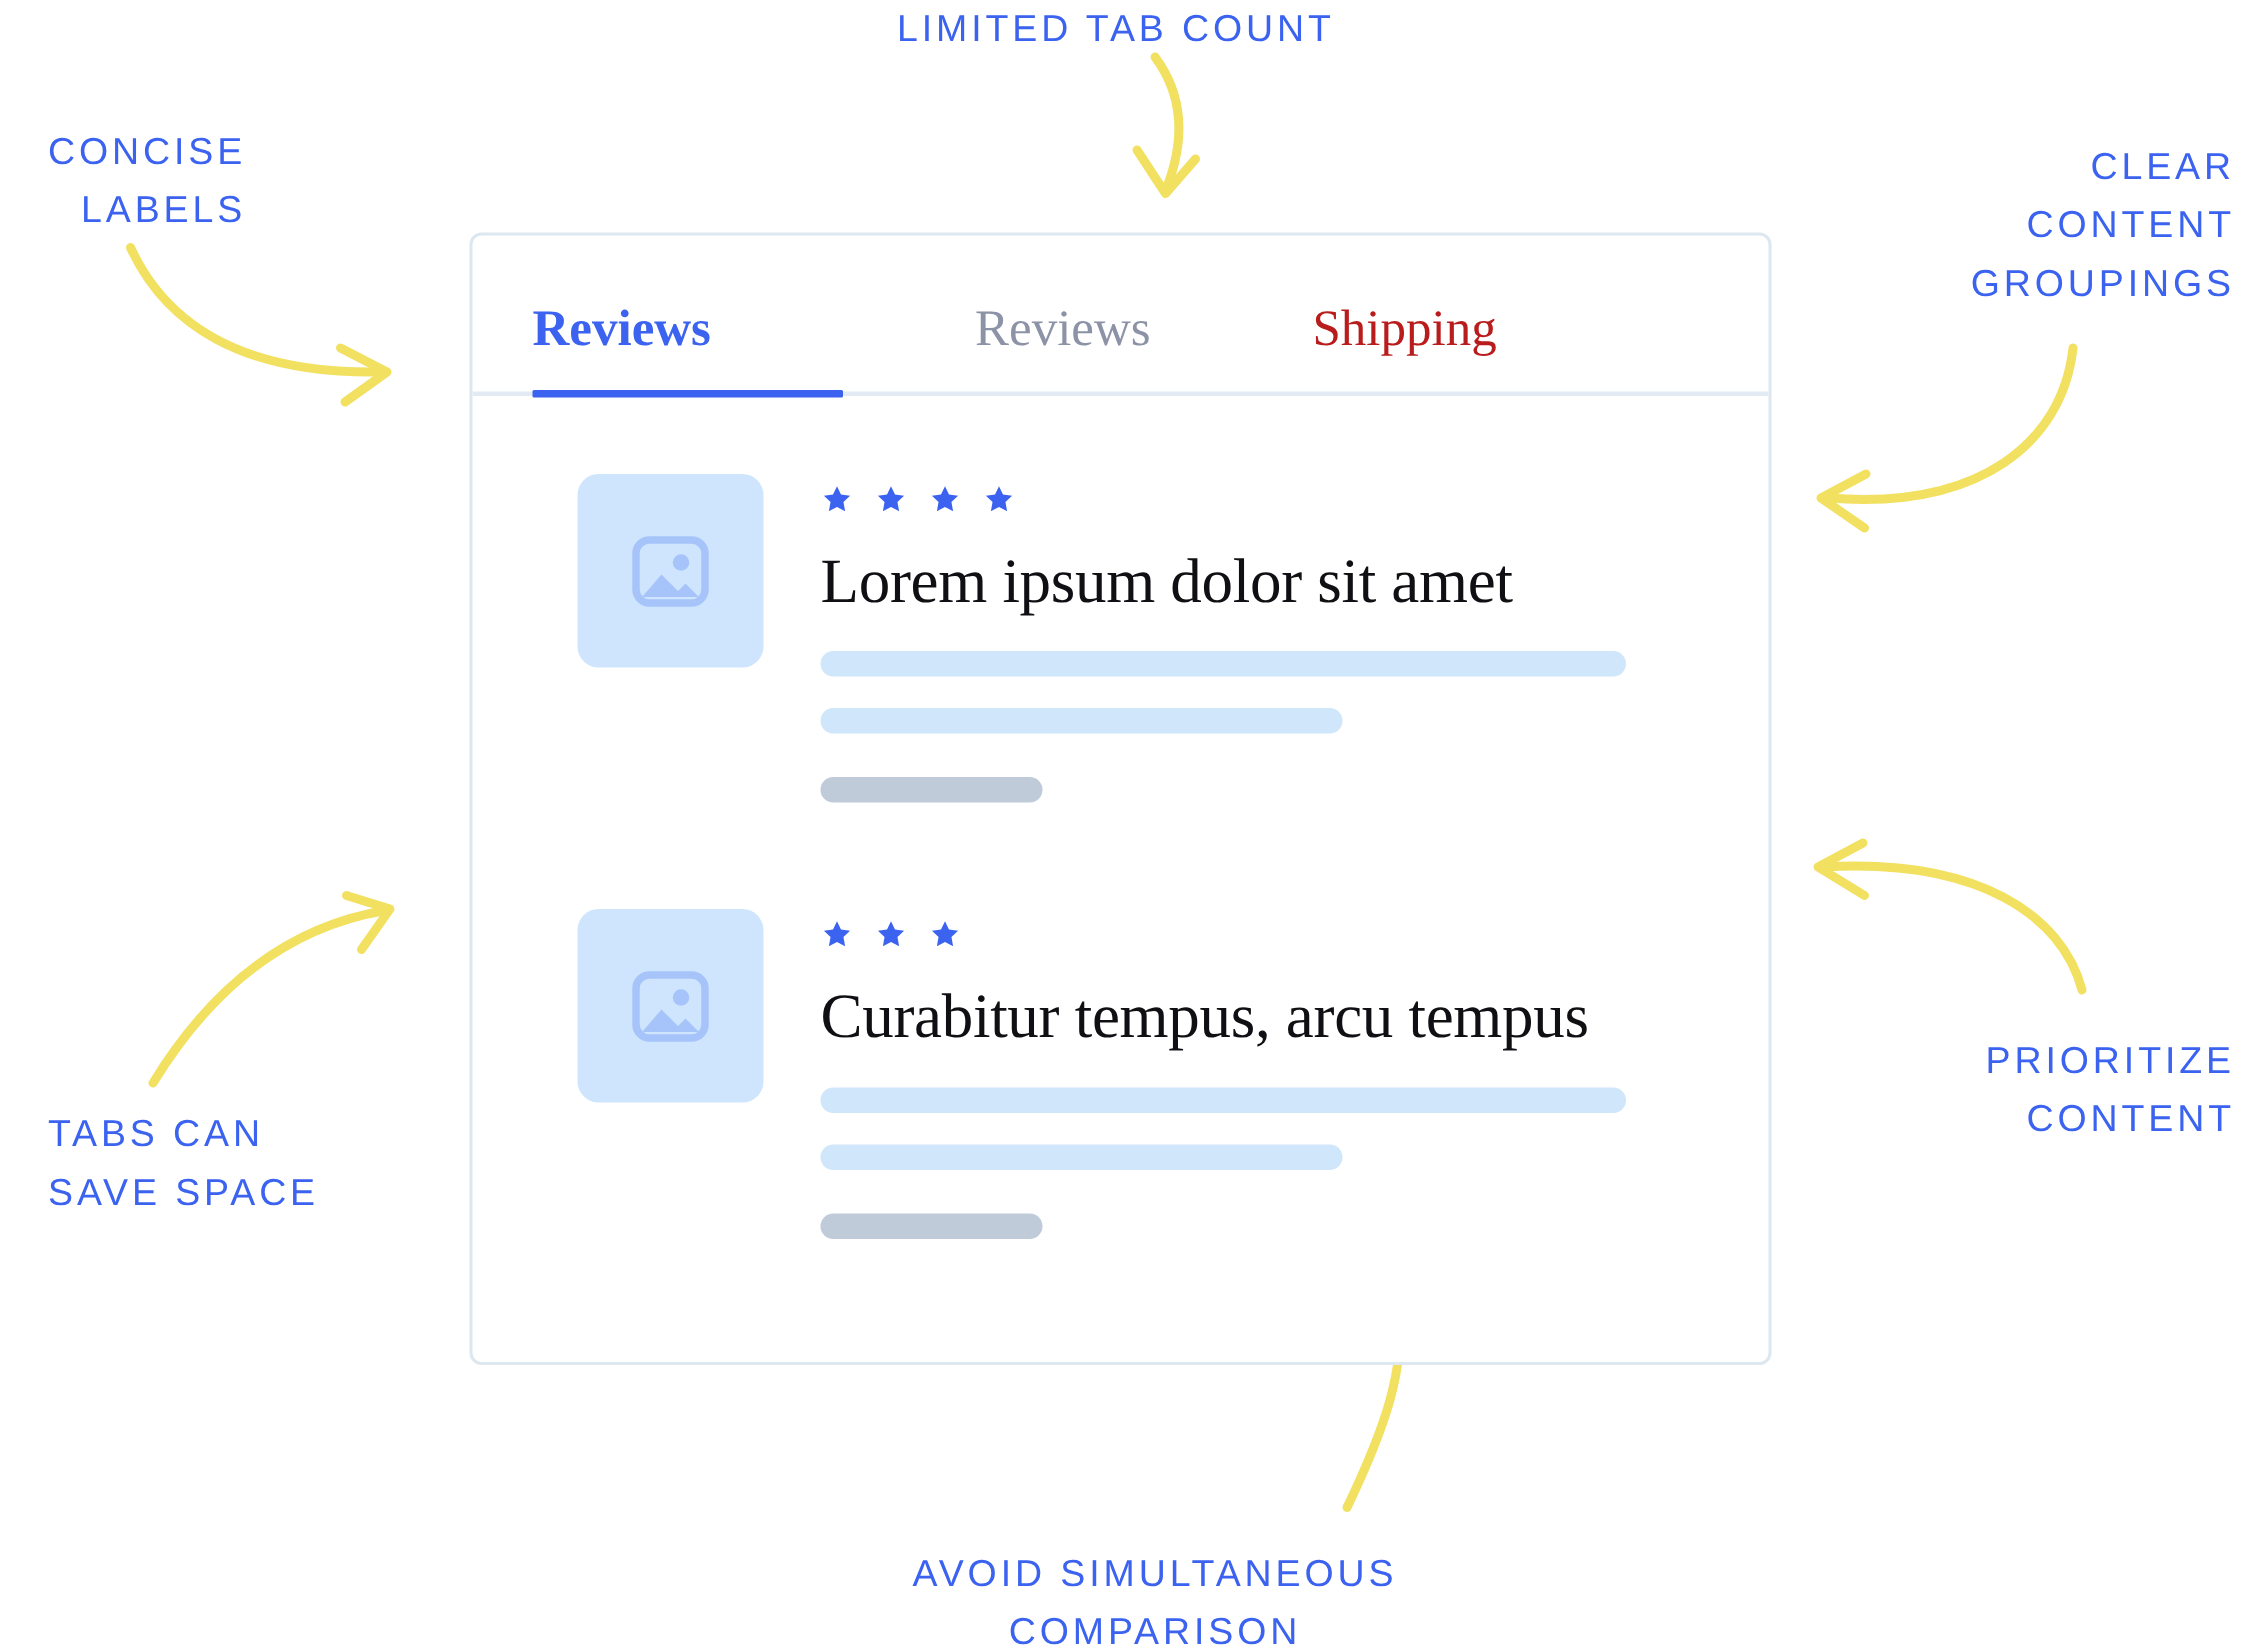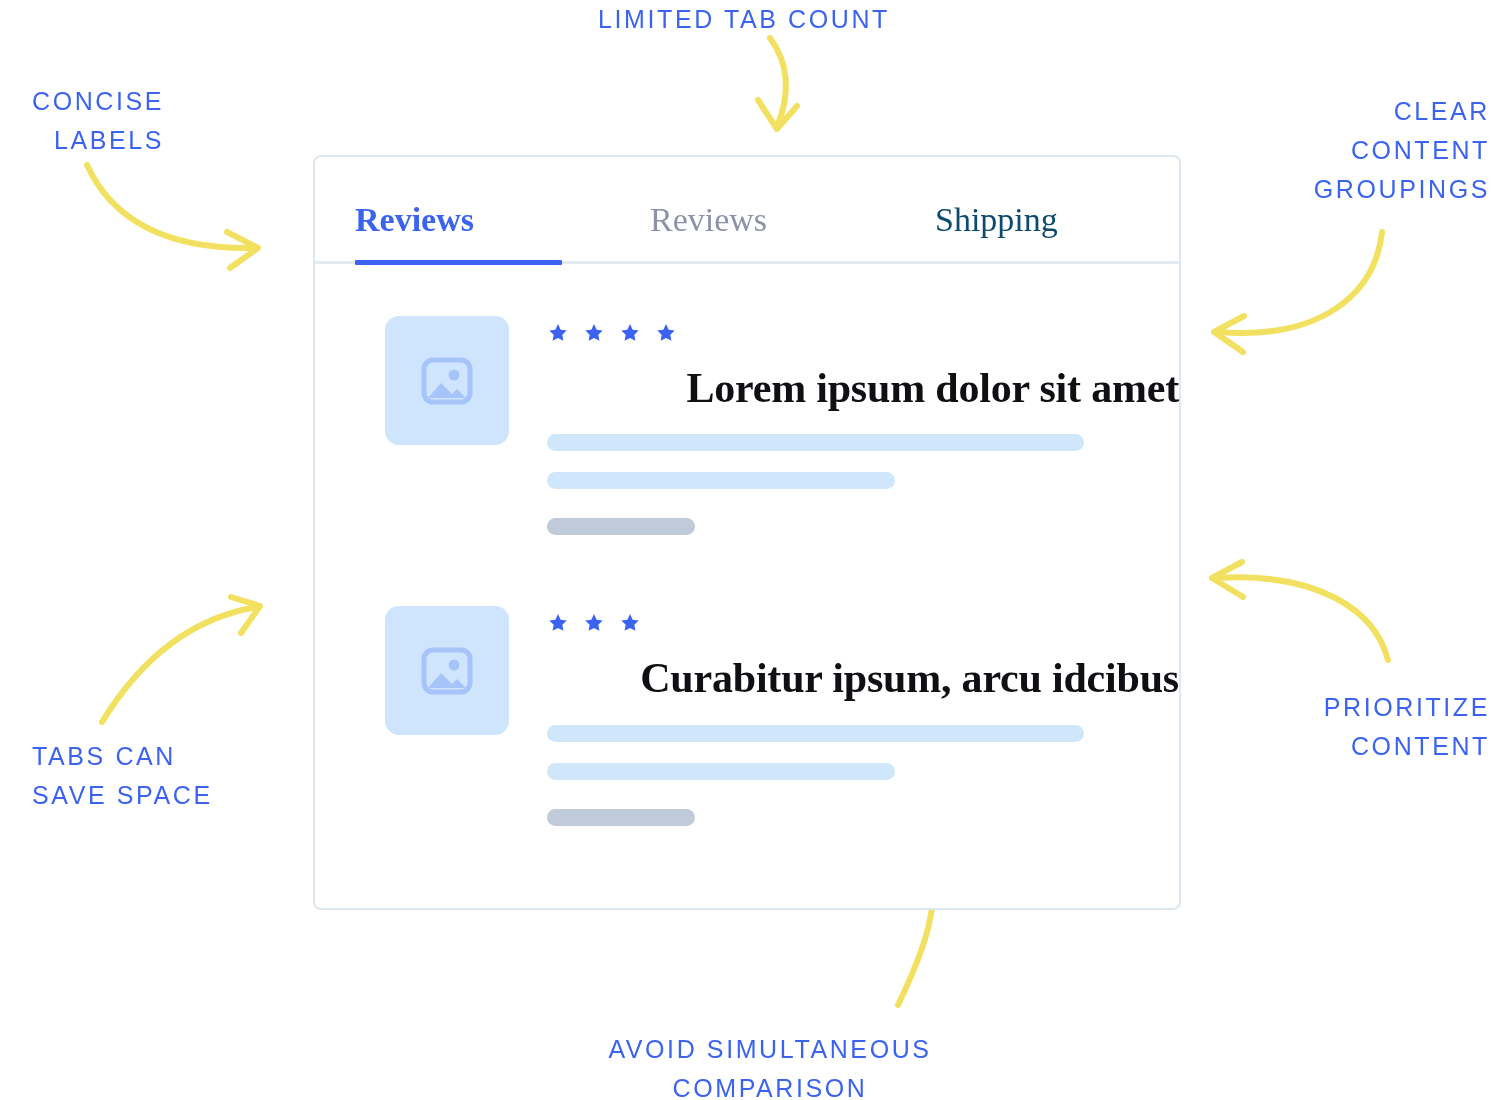--- a/index.html
+++ b/index.html
@@ -76,22 +76,22 @@
     left: 40px;
     color: #3b63f0;
     font-weight: 700;
   }
   .tab-details {
     left: 335px;
     color: #8d93a6;
     font-weight: 400;
   }
   .tab-shipping {
-    left: 620px;
-    color: #0c4a6e;
+    left: 560px;
+    color: #b91c1c;
     font-weight: 400;
   }
   .tab-underline {
     position: absolute;
     left: 40px;
     bottom: -4px;
     width: 207px;
     height: 5px;
     background: #3b63f0;
     border-radius: 1px;
@@ -127,26 +127,25 @@
     display: flex;
     gap: 14px;
     height: 26px;
     align-items: center;
   }
   .star { display: block; }
 
   .review-title {
     font-family: "Liberation Serif", serif;
     font-size: 42px;
-    font-weight: 700;
+    font-weight: 400;
     color: #101014;
     margin: 18px 0 0 0;
     line-height: 1.15;
     letter-spacing: -0.2px;
-    text-align: right;
   }
 
   .bars { margin-top: 22px; }
   .bar {
     height: 17px;
     border-radius: 9px;
     background: #cfe6fb;
   }
   .bar-2 { margin-top: 21px; }
   .bar-3 { margin-top: 29px; background: #bfcbd8; }
@@ -258,21 +257,21 @@
           <svg class="star" width="22" height="22" viewBox="0 0 24 24">
               <path fill="#3b63f0" d="M12 2.3l2.9 6.1 6.6.9-4.8 4.6 1.2 6.6L12 17.4 6.1 20.5l1.2-6.6L2.5 9.3l6.6-.9z"></path>
             </svg>
           <svg class="star" width="22" height="22" viewBox="0 0 24 24">
               <path fill="#3b63f0" d="M12 2.3l2.9 6.1 6.6.9-4.8 4.6 1.2 6.6L12 17.4 6.1 20.5l1.2-6.6L2.5 9.3l6.6-.9z"></path>
             </svg>
           <svg class="star" width="22" height="22" viewBox="0 0 24 24">
               <path fill="#3b63f0" d="M12 2.3l2.9 6.1 6.6.9-4.8 4.6 1.2 6.6L12 17.4 6.1 20.5l1.2-6.6L2.5 9.3l6.6-.9z"></path>
             </svg>
         </div>
-        <h3 class="review-title">Curabitur ipsum, arcu idcibus</h3>
+        <h3 class="review-title">Curabitur tempus, arcu tempus</h3>
         <div class="bars">
           <div class="bar bar-1" style="width:537px"></div>
           <div class="bar bar-2" style="width:348px"></div>
           <div class="bar bar-3" style="width:148px"></div>
         </div>
       </div>
     </div>
 
   </div>
 </div>

